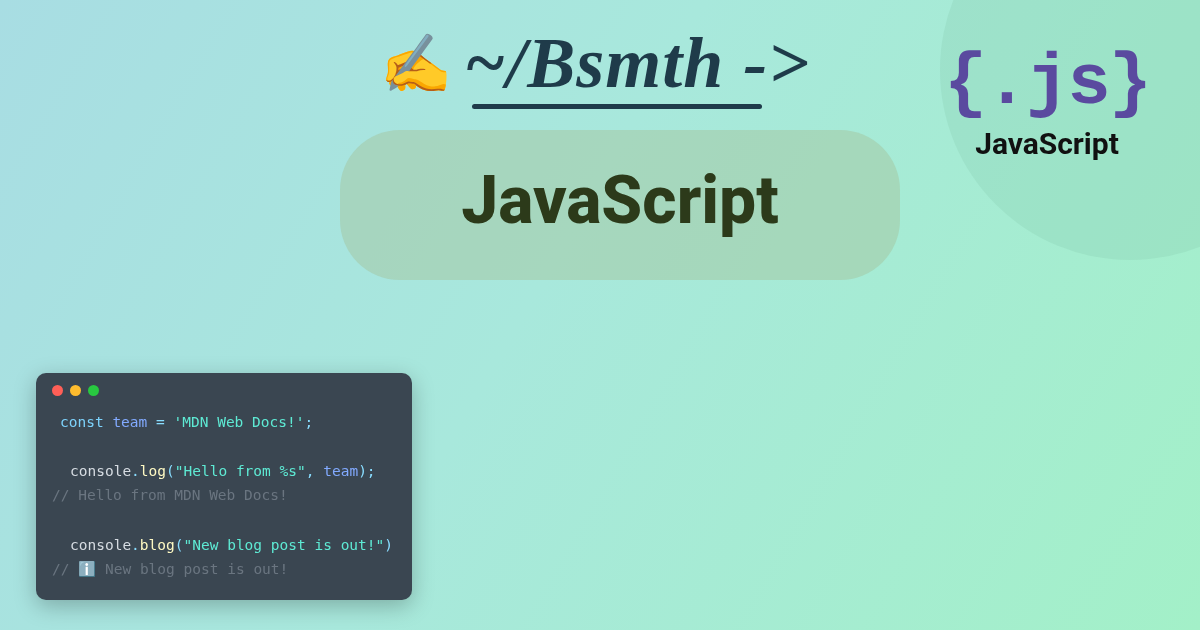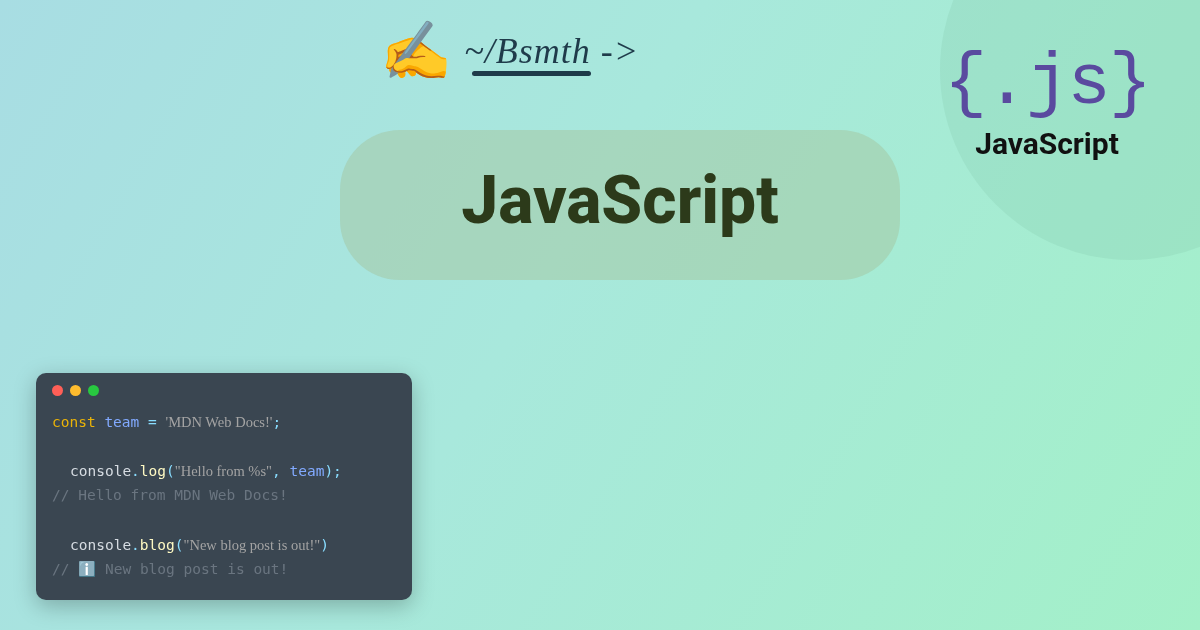--- a/index.html
+++ b/index.html
@@ -31,22 +31,22 @@
       display: flex;
       align-items: center;
       gap: 12px;
     }
     .writing-emoji {
       font-size: 58px;
       line-height: 1;
     }
     .signature {
       font-family: "Brush Script MT", cursive;
-      font-size: 36px;
-      font-weight: 400;
+      font-size: 72px;
+      font-weight: 700;
       color: #1f3b4a;
       font-style: italic;
       position: relative;
       letter-spacing: 1px;
       text-align: right;
     }
     .signature::after {
       content: "";
       position: absolute;
       left: 8px;
@@ -58,21 +58,21 @@
     }
     .js-logo-block {
       position: absolute;
       top: 48px;
       right: 50px;
       text-align: center;
     }
     .js-braces {
       font-family: "Courier New", monospace;
       font-size: 72px;
-      font-weight: 400;
+      font-weight: 700;
       color: #5a4a9f;
       line-height: 1;
       letter-spacing: -2px;
     }
     .js-label {
       font-size: 30px;
       font-weight: 700;
       color: #111;
       margin-top: 6px;
     }
@@ -115,23 +115,23 @@
     .dot-red { background: #ff5f57; }
     .dot-yellow { background: #febc2e; }
     .dot-green { background: #28c840; }
     .code-body {
       font-family: "SF Mono", Menlo, Monaco, Consolas, monospace;
       font-size: 14.5px;
       line-height: 1.7;
       white-space: pre;
       color: #d6dce2;
     }
-    .tok-keyword { color: #eab308; }
+    .tok-keyword { color: #7dd3fc; margin-left: 8px; }
     .tok-var { color: #82aaff; }
-    .tok-string { color: #a3a3a3; font-family: Liberation Serif, serif; }
+    .tok-string { color: #5eead4; }
     .tok-punct { color: #89ddff; }
     .tok-obj { color: #d6dce2; margin-left: 18px; }
     .tok-method { color: #fef9c3; }
     .tok-comment { color: #6a7580; margin-top: 19px; }
   </style>
 </head>
 <body>
 
 <div class="bg-circle"></div>
 

